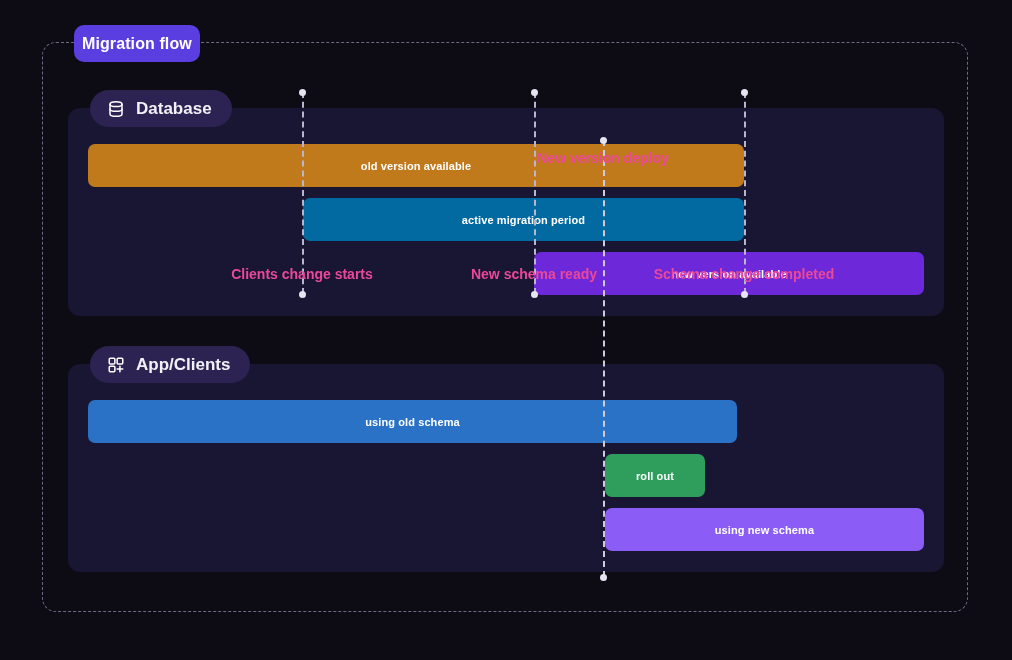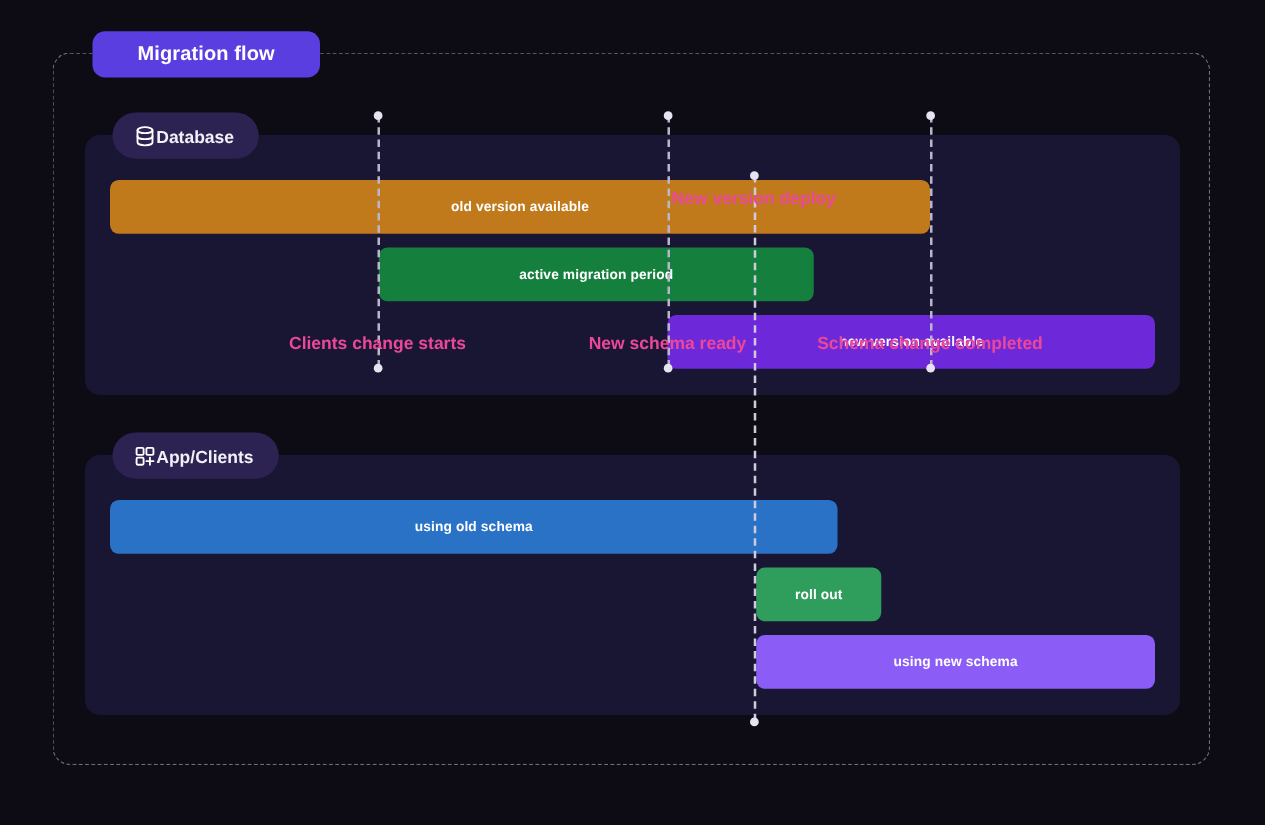--- a/index.html
+++ b/index.html
@@ -30,43 +30,44 @@
     border: 1.5px dashed #6f6a85;
     border-radius: 14px;
   }
 
   
   .title-pill {
     position: absolute;
     left: 74px;
     top: 25px;
     height: 37px;
-    padding: 0 36px;
+    padding: 0 8px;
     display: flex;
     align-items: center;
     background: #5b3ee0;
     border-radius: 10px;
     color: #ffffff;
     font-size: 16px;
     font-weight: bold;
     letter-spacing: .1px;
     z-index: 40;
   }
 
   
   .section-pill {
     position: absolute;
     height: 37px;
     padding: 0 20px 0 16px;
     display: flex;
     align-items: center;
+    gap: 11px;
     background: #2c2352;
     border-radius: 19px;
     color: #f2f1f8;
-    font-size: 14px;
+    font-size: 17px;
     font-weight: bold;
     z-index: 40;
   }
   .section-pill.db   { left: 90px; top: 90px; }
   .section-pill.app  { left: 90px; top: 346px; justify-content: center; }
   .section-pill .ico { display: flex; align-items: center; justify-content: center; width: 19px; height: 19px; }
 
   
   .lane {
     position: absolute;
@@ -166,23 +167,23 @@
         <rect x="13.5" y="3" width="7.5" height="7.5" rx="1.3"></rect>
         <rect x="3" y="13.5" width="7.5" height="7.5" rx="1.3"></rect>
         <path d="M17.25 13.5v7.5M13.5 17.25h7.5"></path>
       </svg>
     </span>
     <span>App/Clients</span>
   </div>
 
   <div id="dynamic-layer">
       <div class="bar" style="left: 88px; width: 656px; top: 144px; background: rgb(192, 122, 28);">old version available</div>
-      <div class="bar" style="left: 303px; width: 348px; top: 198px; background: #15803d;">active migration period</div>
+      <div class="bar" style="left: 303px; width: 441px; top: 198px; background: #0369a1;">active migration period</div>
       <div class="bar" style="left: 534px; width: 390px; top: 252px; background: #6d28d9;">new version available</div>
-      <div class="bar" style="left: 88px; width: 582px; top: 400px; background: rgb(42, 114, 198);">using old schema</div>
+      <div class="bar" style="left: 88px; width: 649px; top: 400px; background: rgb(42, 114, 198);">using old schema</div>
       <div class="bar" style="left: 605px; width: 100px; top: 454px; background: rgb(47, 158, 92);">roll out</div>
       <div class="bar" style="left: 605px; width: 319px; top: 508px; background: #8b5cf6;">using new schema</div>
       <div class="marker" style="left: 302px; top: 92px; height: 202px;">
         <div class="vline"></div>
         <div class="dot top"></div>
         <div class="dot bottom"></div>
         <div class="mlabel">Clients change starts</div>
       </div>
       <div class="marker" style="left: 534px; top: 92px; height: 202px;">
         <div class="vline"></div>

